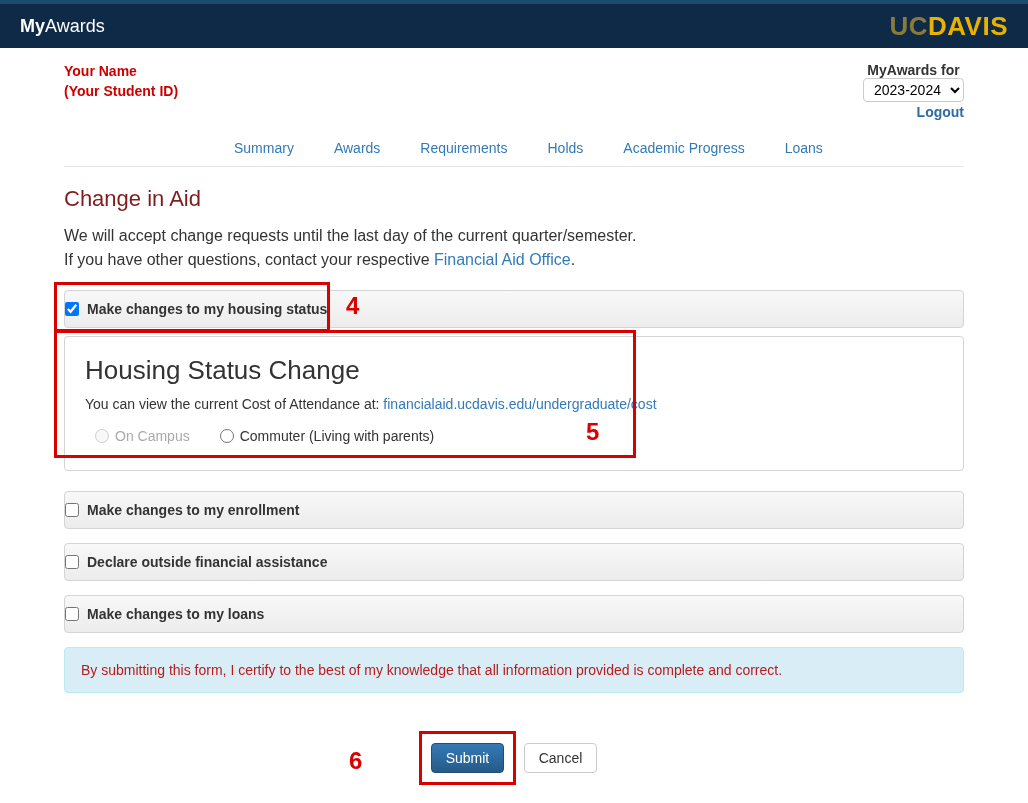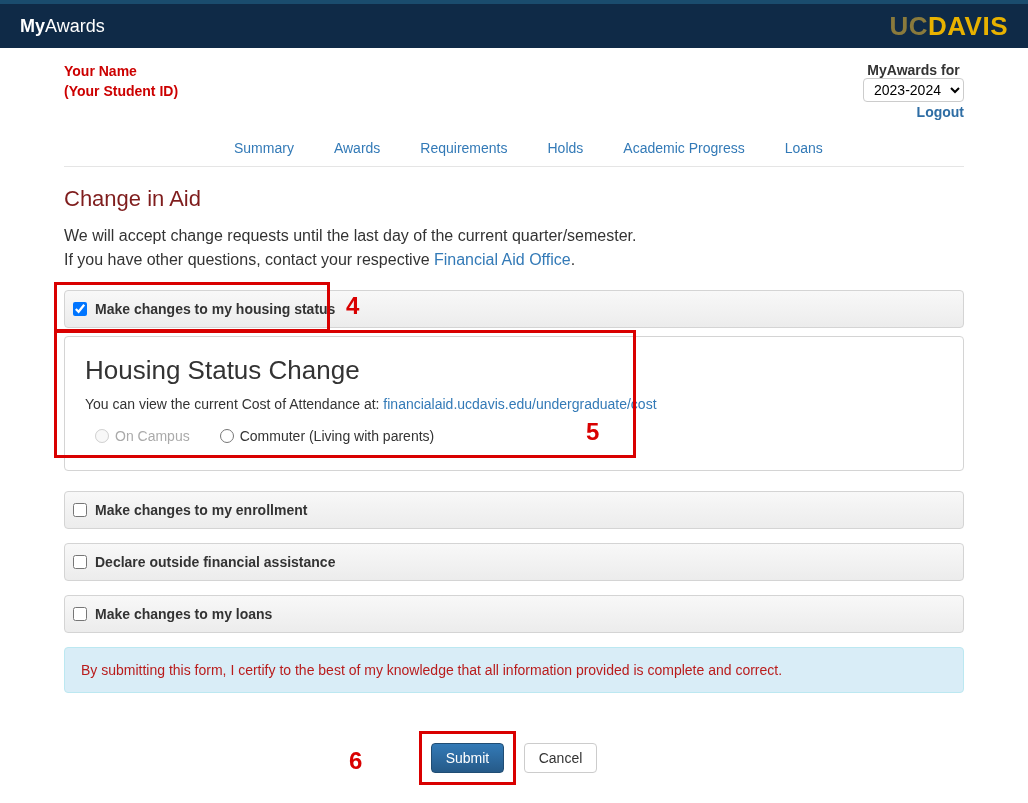--- a/index.html
+++ b/index.html
@@ -15,21 +15,21 @@
     .userinfo { color: #c00; font-weight: bold; line-height: 1.4; }
     .year-block { text-align: right; font-size: 14px; }
     .year-block .label { font-weight: bold; text-align: center; }
     .year-select { border: 1px solid #ccc; border-radius: 4px; padding: 2px 6px; font-size: 14px; background: #fff; }
     .logout { color: #2e6da4; text-decoration: none; font-weight: bold; display: inline-block; margin-top: 2px; }
     .nav { border-bottom: 1px solid #e5e5e5; margin-top: 20px; display: flex; gap: 40px; padding-left: 170px; padding-bottom: 10px; }
     .nav a { color: #337ab7; text-decoration: none; font-size: 14px; }
     h1 { font-size: 22px; font-weight: normal; margin-top: 19px; margin-bottom: 12px; color: #7f1d1d; }
     .intro { font-size: 16px; line-height: 1.5; margin-bottom: 18px; }
     .intro a { color: #337ab7; text-decoration: none; }
-    .accordion-head { background: linear-gradient(#f8f8f8, #ececec); border: 1px solid #d4d4d4; border-radius: 4px; padding: 10px 8px; margin-bottom: 14px; display: flex; align-items: center; gap: 8px; }
+    .accordion-head { background: linear-gradient(#f8f8f8, #ececec); border: 1px solid #d4d4d4; border-radius: 4px; padding: 10px 0; margin-bottom: 14px; display: flex; align-items: center; gap: 8px; }
     .accordion-head label { font-weight: bold; color: #333; font-size: 14px; }
     .accordion-head input[type=checkbox] { width: 14px; height: 14px; }
     .expand-panel { border: 1px solid #d4d4d4; border-radius: 4px; padding: 18px 20px 26px; margin-bottom: 20px; margin-top: -6px; }
     .expand-panel h2 { font-size: 26px; font-weight: normal; margin-bottom: 10px; color: #333; }
     .expand-panel p { font-size: 14px; margin-bottom: 16px; }
     .expand-panel p a { color: #337ab7; text-decoration: none; }
     .radio-row { display: flex; gap: 30px; align-items: center; padding-left: 10px; }
     .radio-opt { display: flex; align-items: center; gap: 6px; font-size: 14px; }
     .radio-opt.disabled { color: #aaa; }
     .radio-opt input[type=radio] { width: 14px; height: 14px; }

